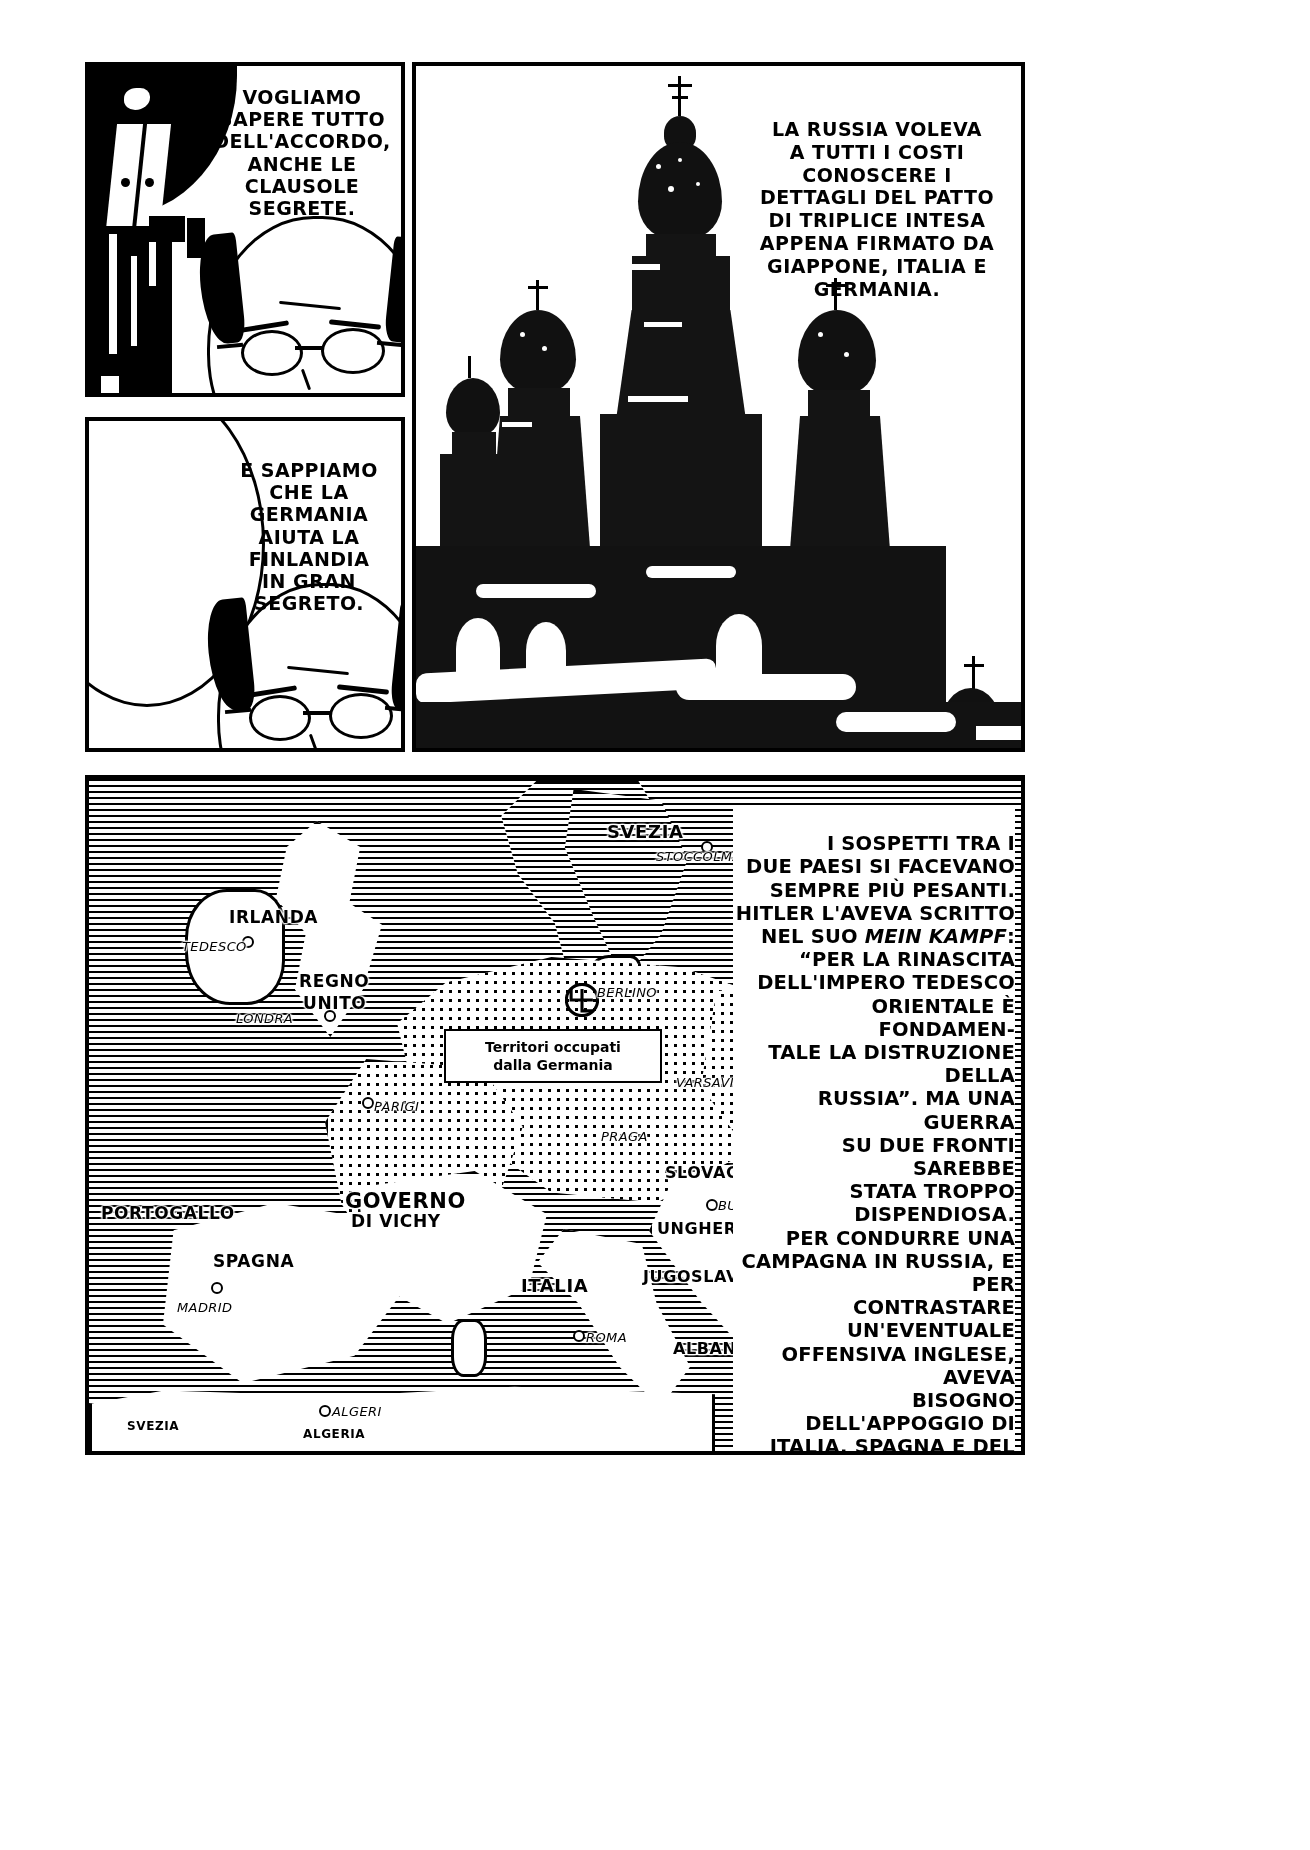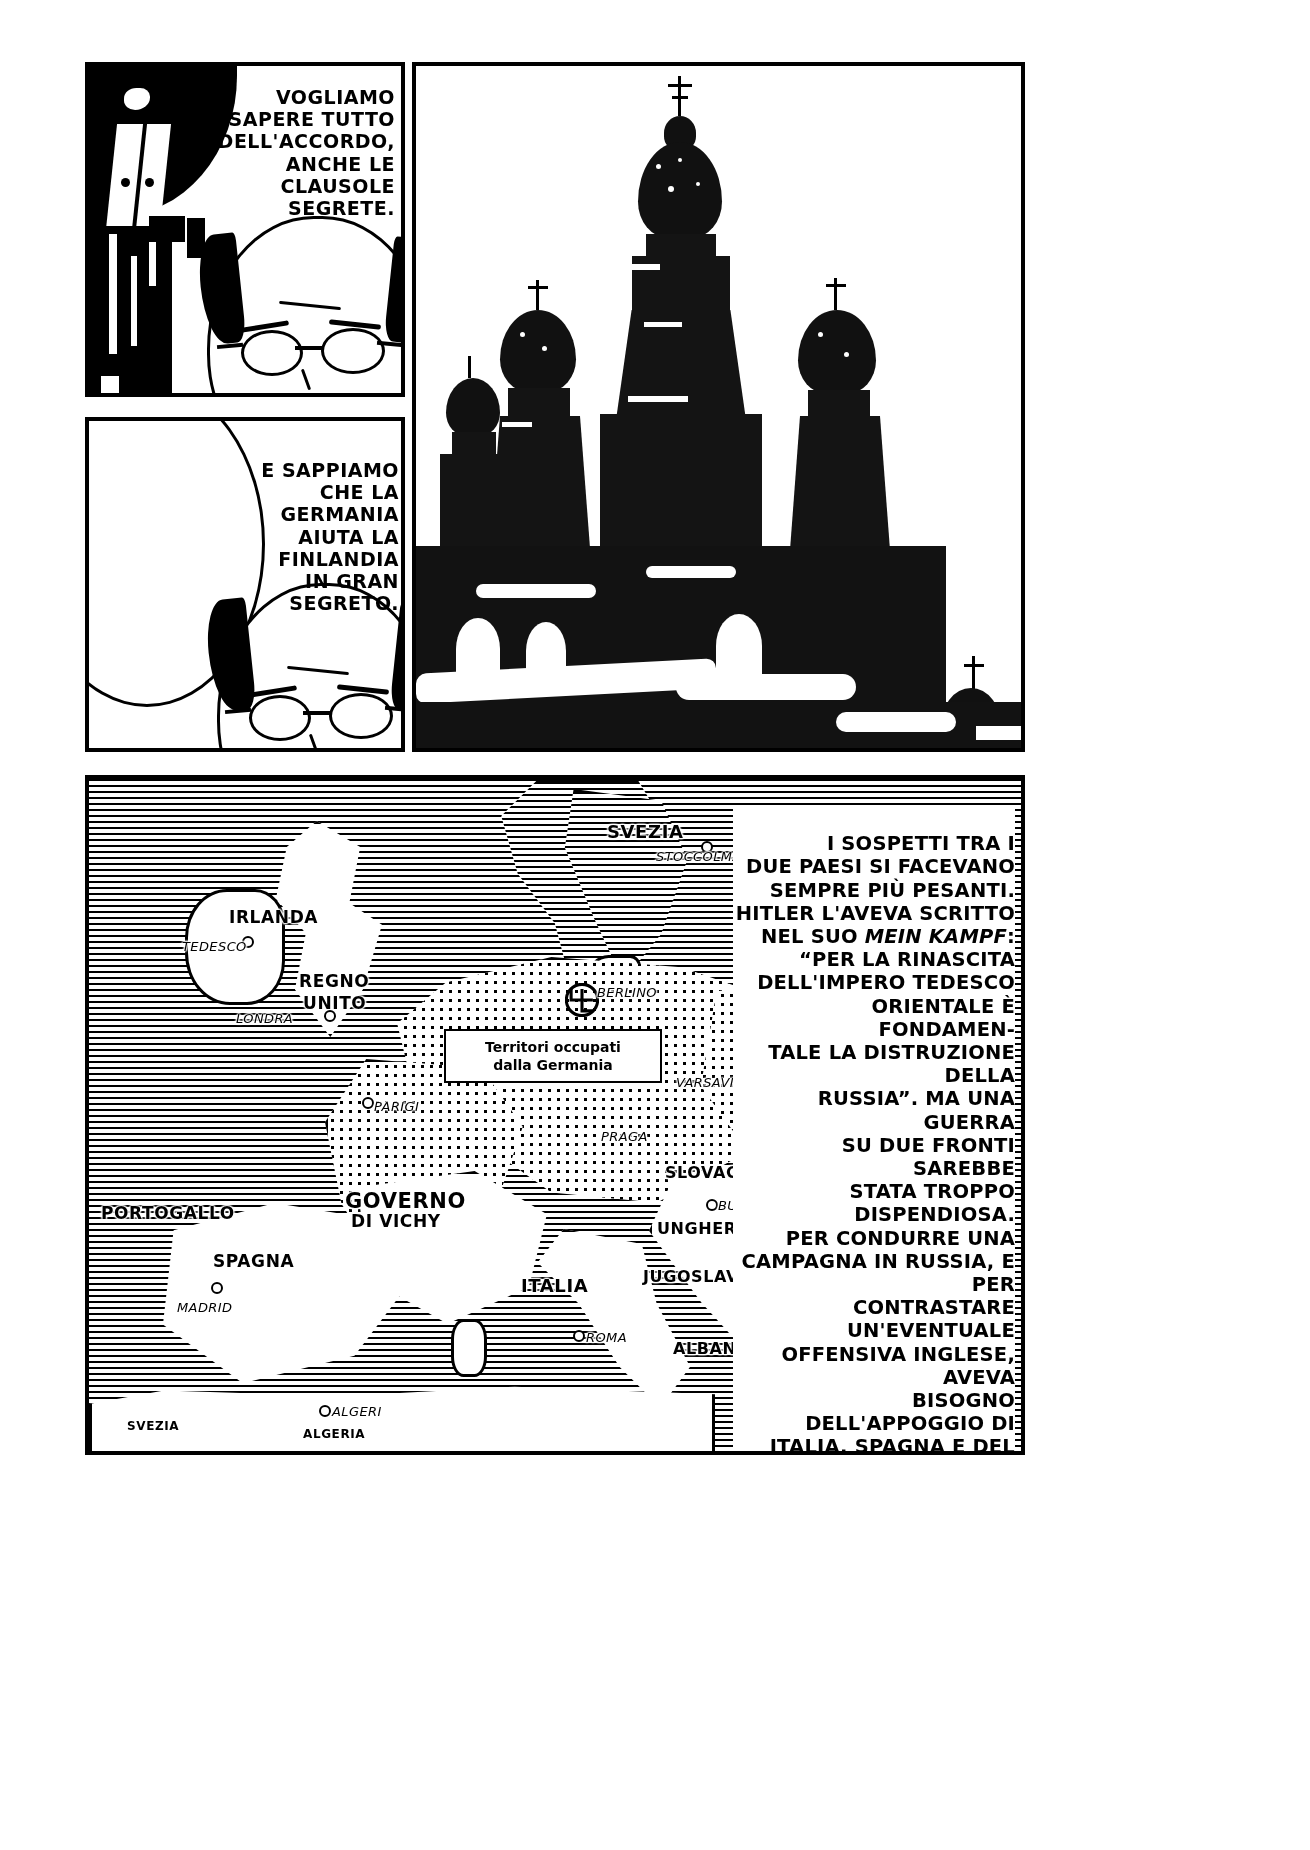--- a/index.html
+++ b/index.html
@@ -7,21 +7,21 @@
     width:1310px;height:1850px;position:relative;overflow:hidden;
     font-family:"Liberation Sans", sans-serif;color:#000;
   }
   .page{position:absolute;left:0;top:0;width:1310px;height:1850px;}
 
   
   .panel{position:absolute;border:4px solid #000;background:#fff;overflow:hidden;box-sizing:border-box;}
 
   
   .balloon-text{
-    position:absolute;text-align:right;line-height:1.17;
+    position:absolute;text-align:center;line-height:1.17;
     font-family:"DejaVu Sans", sans-serif;
     font-weight:700;letter-spacing:.5px;color:#000;
     white-space:pre-line;
   }
 
   
   #panel1{left:85px;top:62px;width:320px;height:335px;}
   .p1-dark{position:absolute;left:0;top:0;width:60px;height:100%;background:#000;}
   .p1-dark2{position:absolute;left:0;top:0;width:148px;height:150px;background:#000;
     border-bottom-right-radius:120px 140px;}
@@ -220,20 +220,28 @@
     <div class="snow" style="left:260px;top:608px;width:180px;height:26px;border-radius:14px;"></div>
     <div class="snow" style="left:60px;top:518px;width:120px;height:14px;border-radius:8px;"></div>
     <div class="snow" style="left:230px;top:500px;width:90px;height:12px;border-radius:8px;"></div>
     <div class="arch" style="left:40px;top:552px;width:44px;height:62px;background:#fff;"></div>
     <div class="arch" style="left:110px;top:556px;width:40px;height:58px;background:#fff;"></div>
     <div class="arch" style="left:300px;top:548px;width:46px;height:64px;background:#fff;"></div>
     <div class="wallblock" style="left:0px;top:636px;width:613px;height:56px;"></div>
     <div class="snow" style="left:420px;top:646px;width:120px;height:20px;border-radius:12px;"></div>
     <div class="snow" style="left:560px;top:660px;width:53px;height:14px;"></div>
 
+    <div class="balloon-text" style="left:330px;top:52px;width:262px;font-size:19px;line-height:1.2;">LA RUSSIA VOLEVA
+A TUTTI I COSTI
+CONOSCERE I
+DETTAGLI DEL PATTO
+DI TRIPLICE INTESA
+APPENA FIRMATO DA
+GIAPPONE, ITALIA E
+GERMANIA.</div>
   </div>
 
   <div class="panel" id="mappanel">
     <div class="sea"></div>
 
     <div class="land" style="left:404px;top:0px;width:200px;height:200px;
                 background:repeating-linear-gradient(to bottom,#000 0,#000 2px,#fff 2px,#fff 6px);
                 clip-path:polygon(22% 0,70% 0,88% 30%,78% 62%,60% 92%,38% 100%,30% 70%,12% 46%,4% 18%);"></div>
     <div class="land" style="left:470px;top:10px;width:140px;height:190px;
                 background:repeating-linear-gradient(to bottom,#000 0,#000 2px,#fff 2px,#fff 6px);

